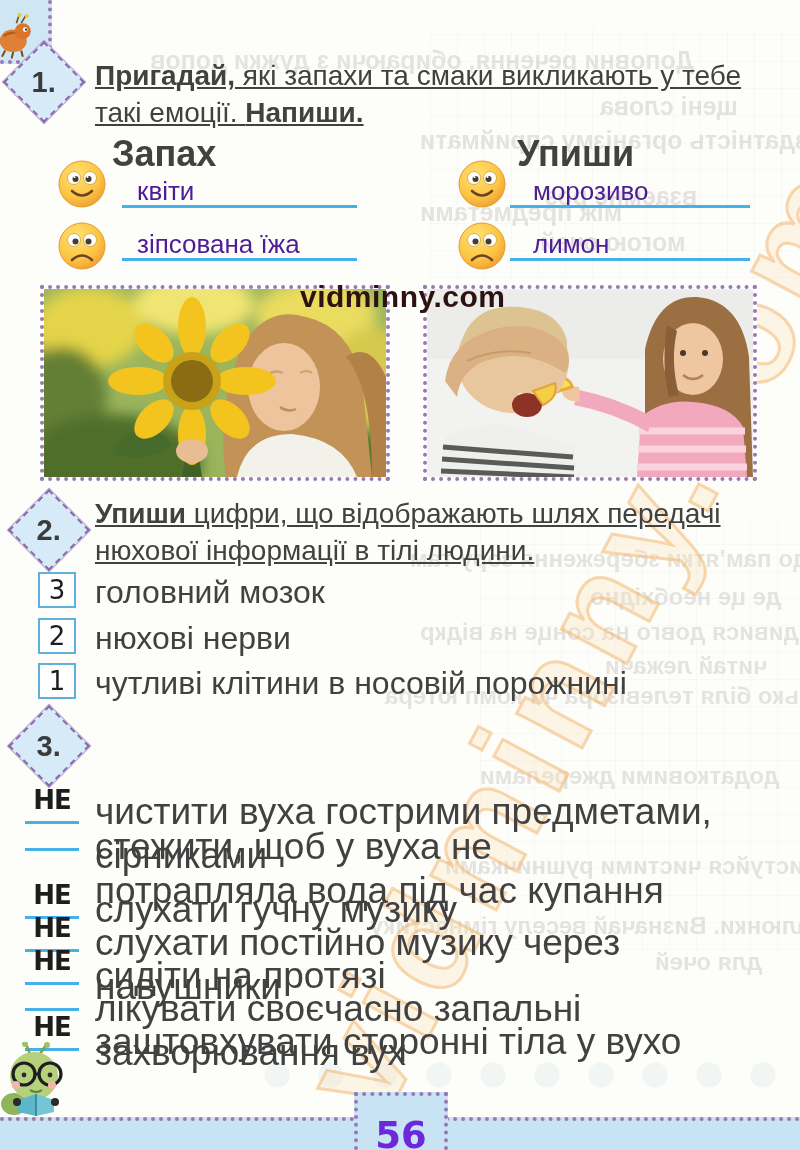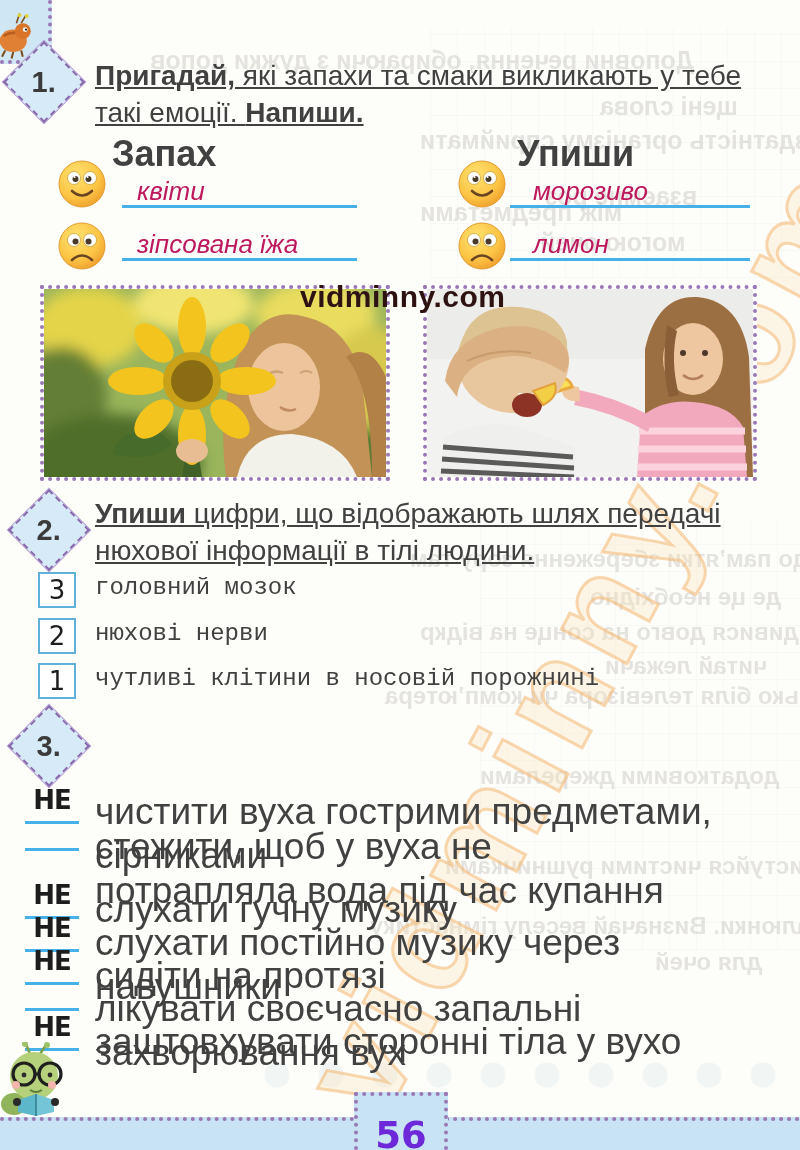--- a/index.html
+++ b/index.html
@@ -26,37 +26,37 @@
   }
   .diamond {
     width:54px; height:54px; background:#d6eaf7;
     border:2px dashed #8a68ad; box-shadow:0 0 0 1px #b9a4d2;
     transform:rotate(45deg); display:flex; align-items:center; justify-content:center;
   }
   .diamond span { transform:rotate(-45deg); font-size:29px; font-weight:bold; color:#3b3b3b; }
   .prompt { font-size:28px; line-height:1.32;text-decoration:underline; }
   .prompt b { font-weight:700; }
   .col-head { font-size:36px; font-weight:bold; }
-  .answer { font-size:26px; color:#be185d;font-style:italic; }
+  .answer { font-size:26px; color:#4c1d95; }
   .ans-line { border-bottom:3px solid #45b1e8; height:0; }
   .photo { box-sizing:border-box; border:4px dotted #9a78b5; background:#fff; }
   .photo svg { display:block; width:100%; height:100%; }
   .wm-top { font-size:30px; font-weight:bold; color:#2e1212; letter-spacing:.5px; }
   .wm-diag {
     left:340px; top:1020px; transform:rotate(-62deg); transform-origin:left center;
     font-size:140px; font-weight:bold; letter-spacing:10px; white-space:nowrap;
     color:rgba(252,224,178,.30); -webkit-text-stroke:3px rgba(244,178,102,.5);
     pointer-events:none;
   }
   .numbox {
     width:34px; height:32px; background:#fff; border:2px solid #5fb0da;
     display:flex; align-items:center; justify-content:center;
     font-size:26px; color:#1d1d1d; font-family:"DejaVu Sans", sans-serif;
   }
-  .itemlabel { font-size:24px;font-family:Liberation Mono, monospace; }
+  .itemlabel { font-size:32px; }
   .slot {
     width:54px; height:36px; border-bottom:3px solid #45b1e8;
     text-align:center; font-size:26px; font-weight:bold; color:#1d1d1d;
     font-family:"DejaVu Sans", sans-serif; letter-spacing:-1px;
   }
   .ex3text { font-size:37px; line-height:1.18; }
   .footer-band {
     left:0; top:1117px; width:800px; height:33px; background:#c7e3f4;
     border-top:4px dotted #9a78b5; box-sizing:border-box;
   }

